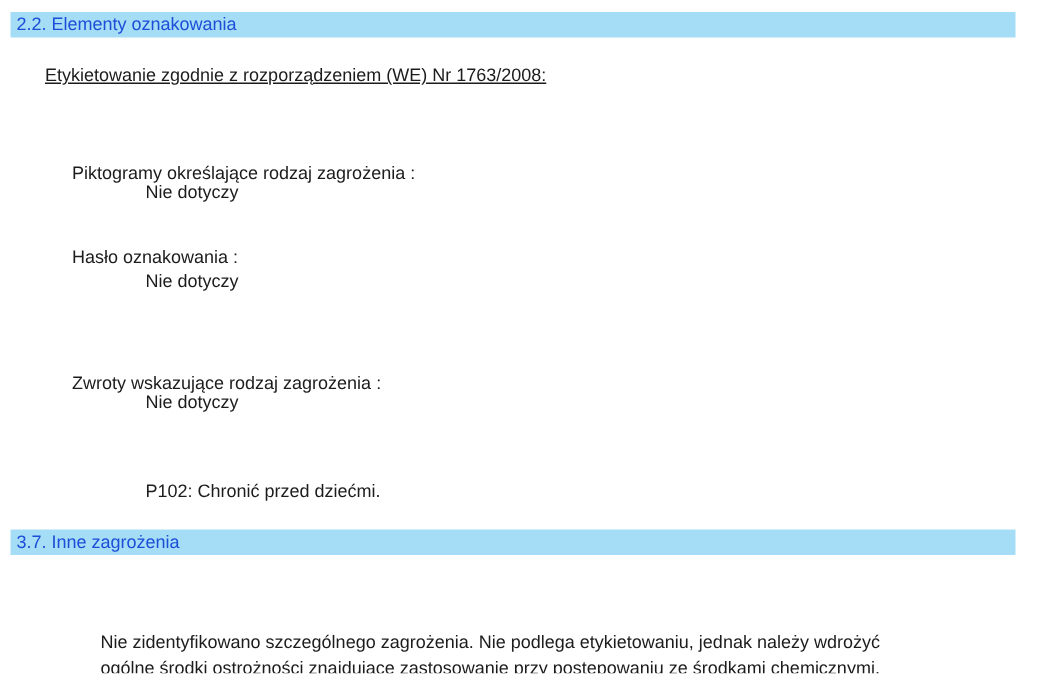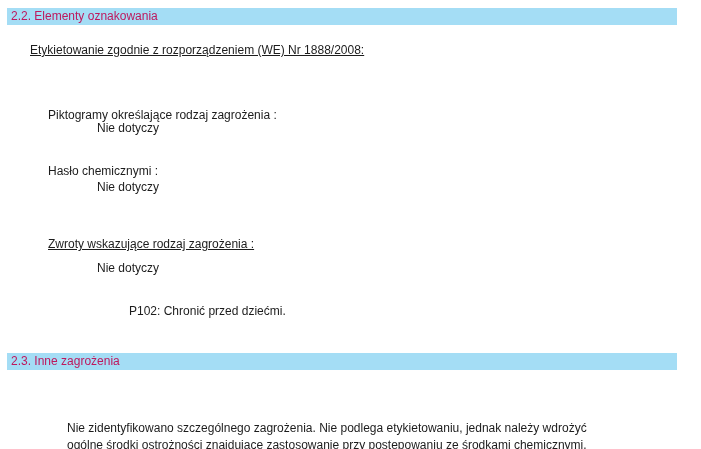--- a/index.html
+++ b/index.html
@@ -13,21 +13,21 @@
     font-size: 12px;
     color: #1c1c1c;
     overflow: hidden;
   }
   .section-bar {
     position: absolute;
     left: 7px;
     width: 670px;
     height: 17px;
     background: #a4ddf5;
-    color: #be185d;
+    color: #1d4ed8;
     line-height: 17px;
     padding-left: 4px;
     font-size: 12px;
   }
   .bar-22 { top: 8px; }
   .bar-23 { top: 353px; }
   .subtitle {
     position: absolute;
     left: 30px;
     top: 43px;
@@ -41,54 +41,54 @@
   }
   .val {
     position: absolute;
     left: 97px;
     white-space: nowrap;
   }
   .f1-lbl { top: 108px; }
   .f1-val { top: 121px; }
   .f2-lbl { top: 164px; }
   .f2-val { top: 180px; }
-  .f3-lbl { top: 237px; text-decoration: underline; }
+  .f3-lbl { top: 248px; }
   .f3-val { top: 261px; }
   .f4-lbl { top: 292px; }
-  .f4-val { top: 304px; margin-left: 32px; }
+  .f4-val { top: 320px; }
   .paragraph {
     position: absolute;
     left: 67px;
     top: 387px;
     width: 556px;
     line-height: 17px;
     margin-top: 33px;
   }
 </style>
 </head>
 <body>
 
 <div class="page">
 
   <div class="section-bar bar-22">
     <span>2.2. Elementy oznakowania</span>
   </div>
 
-  <div class="subtitle">Etykietowanie zgodnie z rozporządzeniem (WE) Nr 1888/2008:</div>
+  <div class="subtitle">Etykietowanie zgodnie z rozporządzeniem (WE) Nr 1763/2008:</div>
 
   <div class="lbl f1-lbl">Piktogramy określające rodzaj zagrożenia :</div>
   <div class="val f1-val">Nie dotyczy</div>
 
-  <div class="lbl f2-lbl">Hasło chemicznymi :</div>
+  <div class="lbl f2-lbl">Hasło oznakowania :</div>
   <div class="val f2-val">Nie dotyczy</div>
 
   <div class="lbl f3-lbl">Zwroty wskazujące rodzaj zagrożenia :</div>
   <div class="val f3-val">Nie dotyczy</div>
 
   <div class="val f4-val">P102: Chronić przed dziećmi.</div>
 
   <div class="section-bar bar-23">
-    <span>2.3. Inne zagrożenia</span>
+    <span>3.7. Inne zagrożenia</span>
   </div>
 
   <div class="paragraph">Nie zidentyfikowano szczególnego zagrożenia. Nie podlega etykietowaniu, jednak należy wdrożyć ogólne środki ostrożności znajdujące zastosowanie przy postępowaniu ze środkami chemicznymi.</div>
 
 </div>
 
 </body></html>

